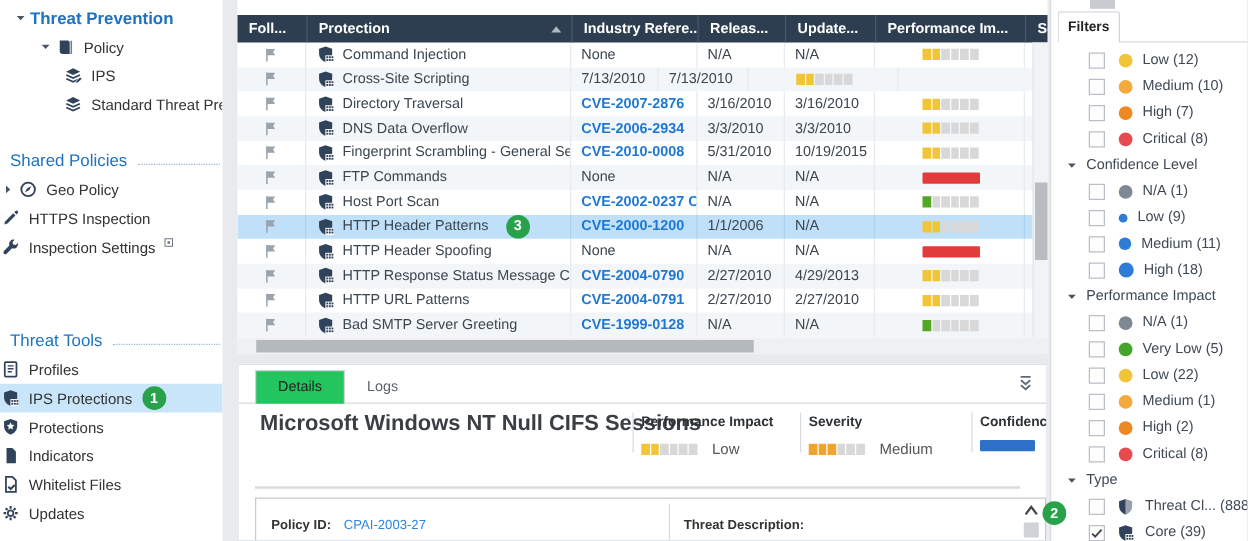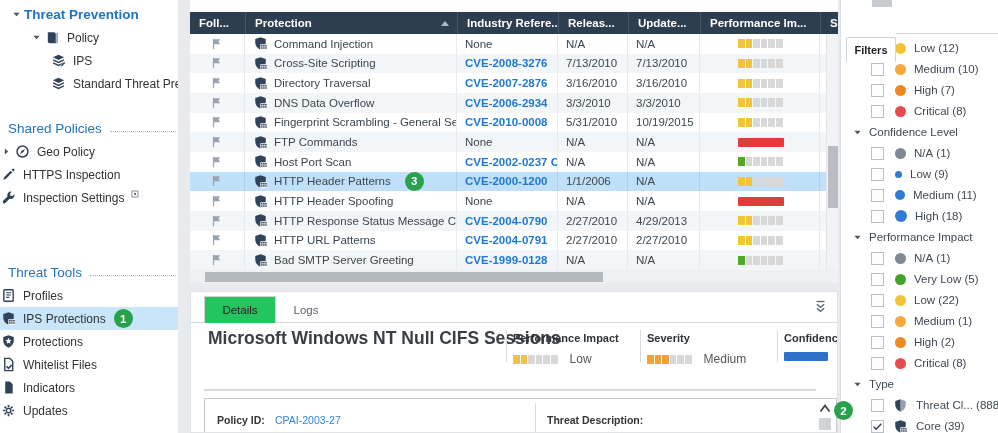--- a/index.html
+++ b/index.html
@@ -78,21 +78,21 @@
   .attack-box { position:absolute; left:13px; top:106px; width:633px; height:60px; border:1px solid #c6cacd; background:#fff; }
   .ab-label { position:absolute; font-size:10.5px; color:#333; font-weight:bold; top:15px; white-space:nowrap; }
   .ab-link { position:absolute; left:70px; top:15px; font-size:10.5px; color:#2e86de; text-decoration:none; white-space:nowrap; }
   .ab-vdiv { position:absolute; left:330px; top:4px; bottom:4px; border-left:1px solid #d9dcdf; }
   .ab-scroll { position:absolute; right:3px; top:2px; width:16px; bottom:0; }
   .ab-up { width:16px; height:15px; display:flex; align-items:center; justify-content:center; }
   .ab-thumb { width:12px; height:12px; margin:2px auto 0; background:#cfd2d6; }
 
   
   .filters { position:absolute; left:840px; top:0; width:158px; height:433px; background:#fff; border-left:1px solid #d9dce0; overflow:hidden; }
-  .ftab { position:absolute; left:5px; top:9px; width:50px; height:25px; background:#fff; border:1px solid #cfd3d8; border-bottom:none; border-radius:2px 2px 0 0; display:flex; align-items:center; justify-content:center; font-size:11px; font-weight:bold; color:#222; z-index:2;margin-top:28px; }
+  .ftab { position:absolute; left:5px; top:9px; width:50px; height:25px; background:#fff; border:1px solid #cfd3d8; border-bottom:none; border-radius:2px 2px 0 0; display:flex; align-items:center; justify-content:center; font-size:11px; font-weight:bold; color:#222; z-index:2; }
   .fline { position:absolute; left:55px; right:0; top:33px; border-top:1px solid #d6d9dd; }
   .frow { position:absolute; left:0; width:158px; height:20px; display:flex; align-items:center; font-size:11.5px; color:#3f4954; white-space:nowrap; }
   .frow .cb { width:13px; height:13px; border:1px solid #b9bfc6; background:#fdfdfd; margin-left:30px; flex:0 0 auto; display:flex; align-items:center; justify-content:center; }
   .frow .dot { border-radius:50%; margin-left:11px; flex:0 0 auto; }
   .frow .ficon { margin-left:9px; }
   .frow .flabel { margin-left:8px; }
   .fheader { position:absolute; left:0; width:158px; height:20px; display:flex; align-items:center; font-size:11.5px; color:#3f4954; }
   .fheader .harrow { margin:0 7px 0 12px; }
   .stub { position:absolute; left:872px; top:0; width:20px; height:7px; background:#c8ccd1; }
 </style>
@@ -227,33 +227,33 @@
             <svg width="15" height="15" viewBox="0 0 16 16">
               <path d="M8 1.3l5.6 1.9v4.1c0 3.5-2.3 6.2-5.6 7.4-3.3-1.2-5.6-3.9-5.6-7.4V3.2z" fill="#31435a"></path>
               <path d="M8 4l1 2.1 2.3.3-1.7 1.6.4 2.3L8 9.2l-2 1.1.4-2.3-1.7-1.6 2.3-.3z" fill="#fff"></path>
             </svg>
           </span>
           <span>Protections</span>
         </div>
         <div class="sb-item">
           <span class="icon">
             <svg width="15" height="15" viewBox="0 0 16 16">
+              <path d="M4.5 1.5h5l3 3v10h-8z" fill="#31435a"></path>
+            </svg>
+          </span>
+          <span>Indicators</span>
+        </div>
+        <div class="sb-item">
+          <span class="icon">
+            <svg width="15" height="15" viewBox="0 0 16 16">
               <path d="M4 1.5h5.5l3 3v10H4z" fill="none" stroke="#31435a" stroke-width="1.5"></path>
               <path d="M6 10l2 2 3.5-3.5" fill="none" stroke="#31435a" stroke-width="1.7"></path>
             </svg>
           </span>
           <span>Whitelist Files</span>
-        </div>
-        <div class="sb-item">
-          <span class="icon">
-            <svg width="15" height="15" viewBox="0 0 16 16">
-              <path d="M4.5 1.5h5l3 3v10h-8z" fill="#31435a"></path>
-            </svg>
-          </span>
-          <span>Indicators</span>
         </div>
         <div class="sb-item">
           <span class="icon">
             <svg width="15" height="15" viewBox="0 0 16 16">
               <circle cx="8" cy="8" r="2.4" fill="none" stroke="#31435a" stroke-width="1.5"></circle>
               <g stroke="#31435a" stroke-width="1.8">
                 <path d="M8 2v2.2M8 11.8V14M2 8h2.2M11.8 8H14M3.8 3.8l1.6 1.6M10.6 10.6l1.6 1.6M12.2 3.8l-1.6 1.6M5.4 10.6l-1.6 1.6"></path>
               </g>
             </svg>
           </span>
@@ -355,23 +355,20 @@
                   <rect x="8.6" y="9.6" width="1.6" height="1.6"></rect>
                   <rect x="10.8" y="9.6" width="1.6" height="1.6"></rect>
                   <rect x="13" y="9.6" width="1.6" height="1.6"></rect>
                   <rect x="8.6" y="12" width="1.6" height="1.6"></rect>
                   <rect x="10.8" y="12" width="1.6" height="1.6"></rect>
                   <rect x="13" y="12" width="1.6" height="1.6"></rect>
                 </g>
               </svg>
             </span>
             <span>Cross-Site Scripting</span>
-          </div>
-    <div class="cell c2">
-            <span class="reflink">CVE-2008-3276</span>
           </div>
     <div class="cell c3">
             <span>7/13/2010</span>
           </div>
     <div class="cell c4">
             <span>7/13/2010</span>
           </div>
     <div class="cell c5">
             <span style="display:inline-flex">
               <span class="pbar">

